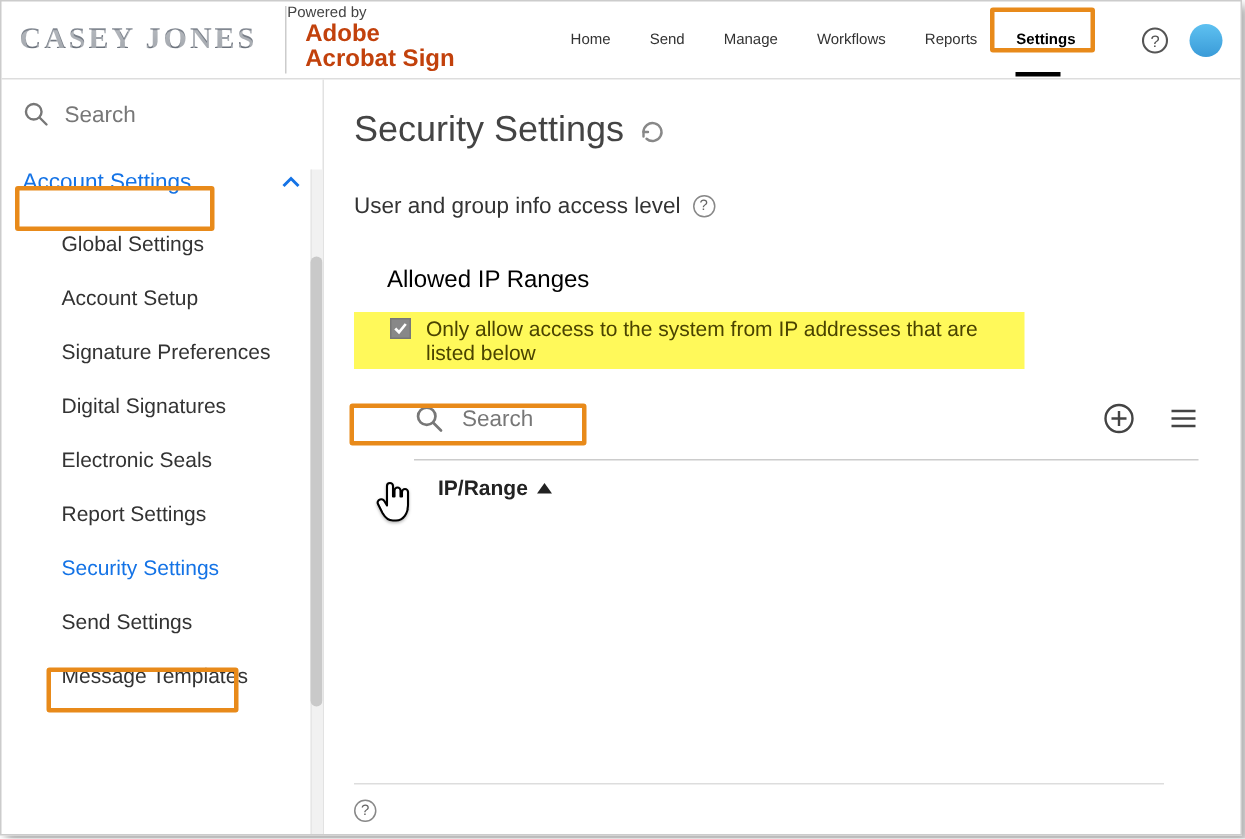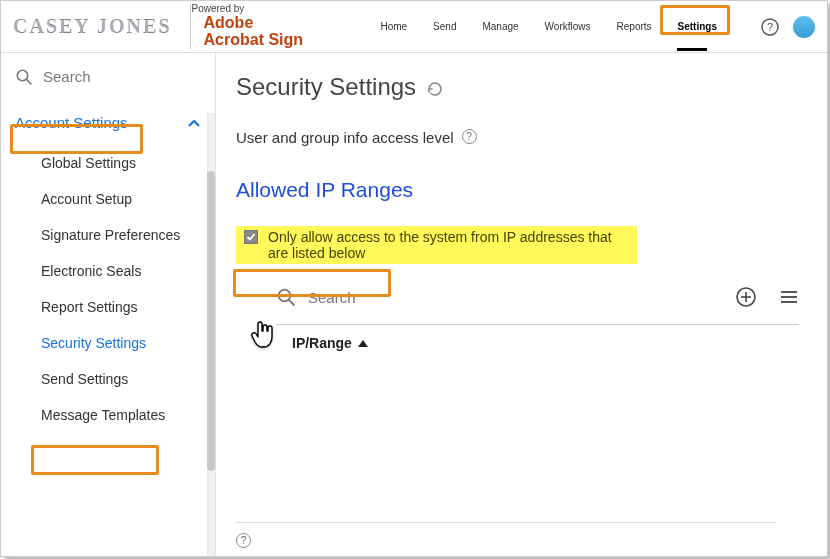--- a/index.html
+++ b/index.html
@@ -37,32 +37,32 @@
   .chevron { color:#1473e6; }
   .side-items { padding: 4px 0 4px 28px; }
   .side-item { padding: 10px 12px 10px 12px; font-size: 14px; color:#333; cursor:pointer; }
   .side-item.active { color:#1473e6; }
 
   
   .main { flex:1; padding: 20px 28px 0 20px; overflow: hidden; position:relative; }
   .page-title { display:flex; align-items:center; gap:10px; font-size: 24px; color:#444; font-weight: 300; margin-bottom: 28px; }
   .refresh-icon { color:#777; }
 
-  .section-title { font-size: 15px; color:#333; display:flex; align-items:flex-start; gap:8px; margin-top: 6px; margin-bottom: 12px; }
+  .section-title { font-size: 15px; color:#333; display:flex; align-items:center; gap:8px; margin-top: 6px; margin-bottom: 12px; }
   .qmark { width:15px; height:15px; border:1px solid #888; border-radius:50%; display:inline-flex; align-items:center; justify-content:center; font-size:10px; color:#666; }
 
   .radio-group { padding-left: 6px; }
   .radio-row { display:flex; align-items:center; gap:12px; margin: 6px 0; font-size:14px; color:#555; }
   .radio-outer { width:14px; height:14px; border:2px solid #888; border-radius:50%; display:inline-flex; align-items:center; justify-content:center; }
   .radio-row.selected .radio-outer { border-color:#777; background:#777; }
   
   .subsection { margin-top: 30px; }
-  .subsection-title { font-size: 21px; color:#1d4ed8; padding: 2px 0; }
-
-  .yellow-row { background:#fff95a; display:flex; align-items:flex-start; gap:10px; padding: 3px 8px; margin-top: 22px; width: 401px; position:relative; }
+  .subsection-title { font-size: 16px; color:#000000; padding: 2px 0; margin-left: 22px; }
+
+  .yellow-row { background:#fff95a; display:flex; align-items:flex-start; gap:10px; padding: 3px 24px; margin-top: 10px; width: 447px; position:relative; }
   .checkbox { width:14px; height:14px; border:1px solid #777; background:#888; display:inline-flex; align-items:center; justify-content:center; margin-top:1px; flex-shrink:0; }
   .checkbox svg { display:block; }
   .yellow-row .lbl { font-size:14px; color:#4a4300; }
 
   .cursor-hand { position:absolute; left: 249px; top: 318px; pointer-events:none; }
   .cursor-hand svg { filter: drop-shadow(0 1px 1px rgba(0,0,0,.3)); }
 
   .ip-toolbar { display:flex; align-items:center; margin-top: 22px; padding-left: 40px; }
   .ip-search { display:flex; align-items:center; gap:12px; color:#777; font-size:15px; flex:1; }
   .ip-actions { display:flex; align-items:center; gap:22px; color:#555; }
@@ -126,20 +126,21 @@
           <svg width="14" height="14" viewBox="0 0 14 14">
               <polyline points="2,9 7,4 12,9" fill="none" stroke="#1473e6" stroke-width="2"></polyline>
             </svg>
         </span>
       </div>
 
       <div class="side-items">
         <div class="side-item">Global Settings</div>
         <div class="side-item">Account Setup</div>
         <div class="side-item">Signature Preferences</div>
+        <div class="side-item">Digital Signatures</div>
         <div class="side-item">Electronic Seals</div>
         <div class="side-item">Report Settings</div>
         <div class="side-item active">Security Settings</div>
         <div class="side-item">Send Settings</div>
         <div class="side-item">Message Templates</div>
       </div>
 
       <div class="scroll-track"></div>
       <div class="scroll-thumb"></div>
     </div>

